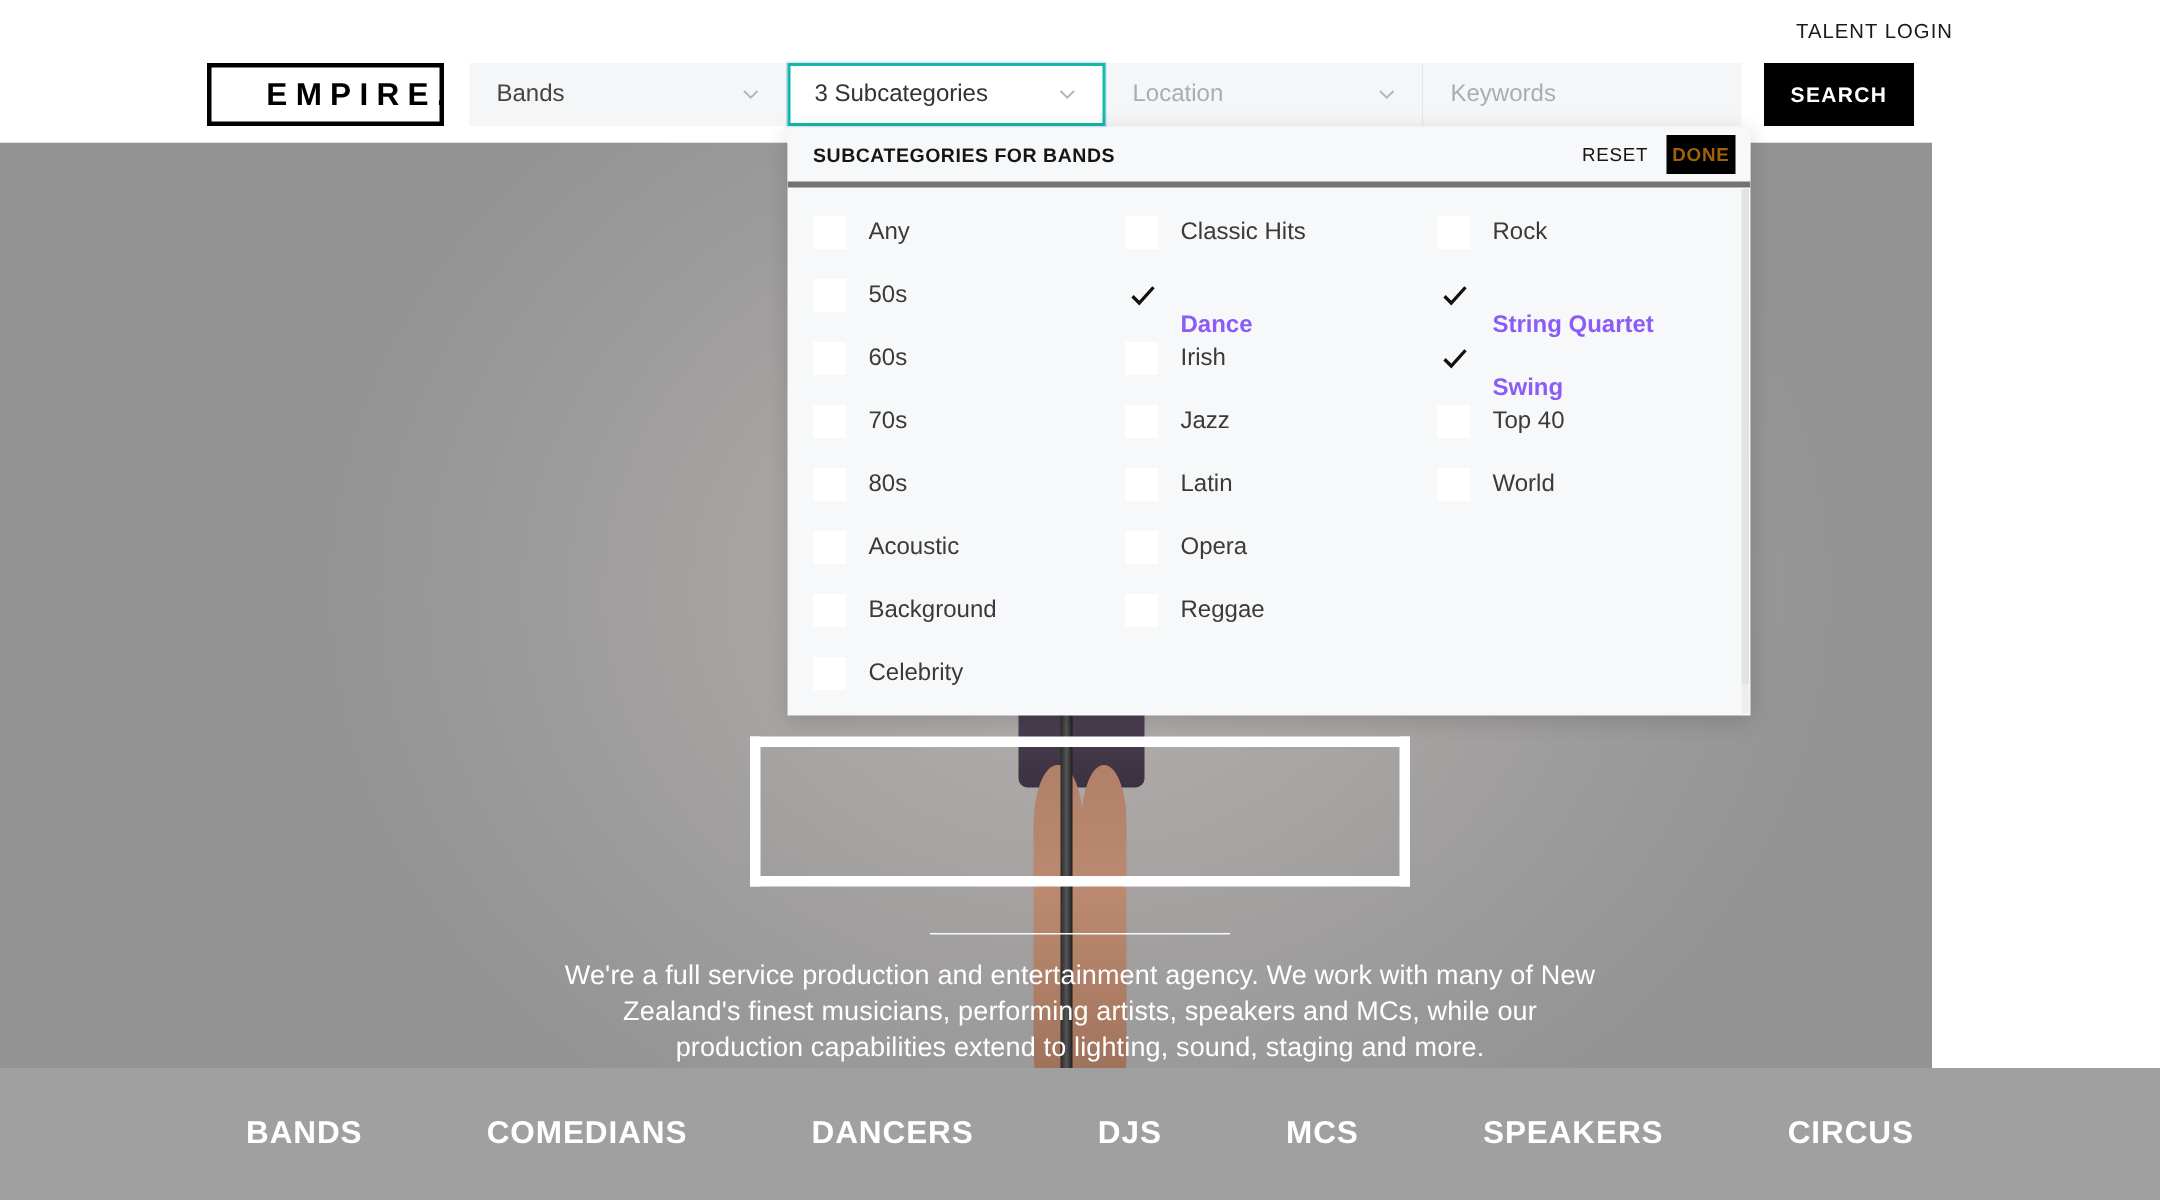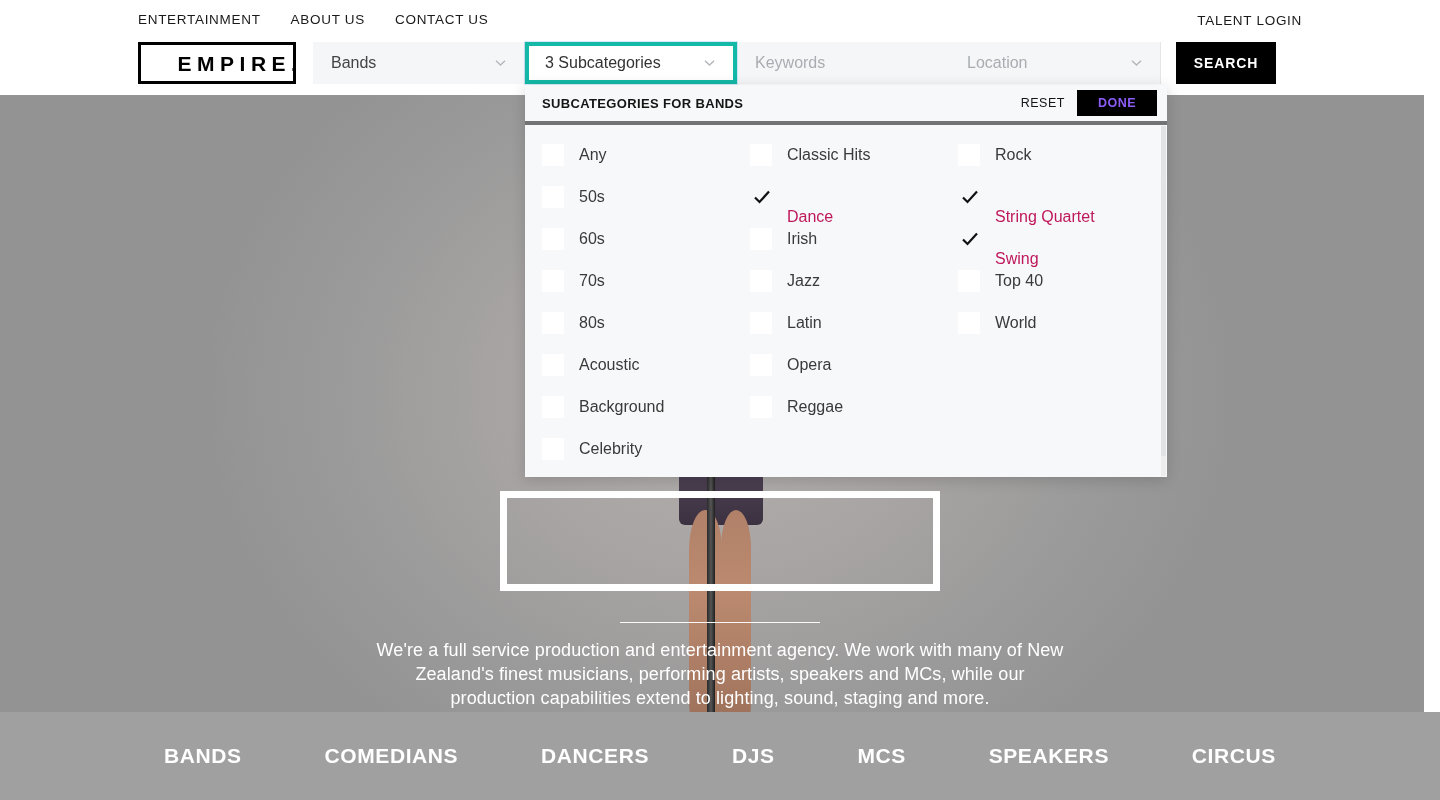--- a/index.html
+++ b/index.html
@@ -53,21 +53,21 @@
   .field-label {
     font-size: 16px; color: #444; padding-left: 18px; white-space: nowrap;
   }
   .field-label.placeholder { color: #a9adb2; }
   .field.w-cat  { width: 212px; }
   .field.w-sub  { width: 212px; }
   .field.w-loc  { width: 212px; }
   .field.w-key  { width: 212px; border-right: none; }
   .field.active {
     background: #ffffff;
-    border: 4px solid #14b8a6;
+    border: 2px solid #14b8a6;
     box-shadow: 0 0 0 1px rgba(91,176,245,0.25);
     z-index: 45;
   }
   .field.active .field-label { color: #333; padding-left: 16px; }
   .chev {
     position: absolute; right: 18px; top: 50%; transform: translateY(-50%);
     width: 11px; height: 11px; pointer-events: none;
   }
   .chev svg { display: block; }
   .search-btn {
@@ -94,22 +94,22 @@
     font-size: 13px; font-weight: 700; letter-spacing: 0.35px; color: #151515;
     text-transform: uppercase;
   }
   .panel-actions { margin-left: auto; display: flex; align-items: center; gap: 12px; }
   .reset-btn {
     background: none; border: none; font-size: 12.5px; font-weight: 400;
     letter-spacing: 0.5px; color: #151515; cursor: pointer;
     font-family: "Liberation Sans", sans-serif; padding: 0;
   }
   .done-btn {
-    background: #000; color: #8b5cf6; border: none; font-size: 12.5px;
-    font-weight: 700; letter-spacing: 0.5px; padding: 6px 21px;
+    background: #000; color: #a16207; border: none; font-size: 12.5px;
+    font-weight: 700; letter-spacing: 0.5px; padding: 6px 4px;
     cursor: pointer; font-family: "Liberation Sans", sans-serif; text-align: center;
   }
 
   .panel-body {
     padding: 9px 0 0 0; height: 351px;
     display: flex;
   }
   .col { width: 208px; padding-left: 17px; }
   .opt {
     display: flex; align-items: center; height: 42px; cursor: pointer;
@@ -120,34 +120,34 @@
   }
   .opt.checked .cbx { background: transparent; border-color: transparent; }
   .cbx .tick {
     position: absolute; left: 1px; top: 0px; display: none;
     width: 20px; height: 20px;
   }
   .opt.checked .cbx .tick { display: block; }
   .opt-label {
     font-size: 16px; color: #3a3a3a; margin-left: 15px; white-space: nowrap;
   }
-  .opt.checked .opt-label { font-weight: 400; color: #be185d; margin-top: 40px; }
+  .opt.checked .opt-label { font-weight: 700; color: #8b5cf6; margin-top: 40px; }
 
   .panel-scroll {
     position: absolute; right: 1px; top: 41px; width: 5px; height: 350px;
     background: #ededee;
   }
   .panel-scroll .thumb {
     position: absolute; left: 0; top: 0; width: 5px; height: 330px;
     background: #e2e3e4;
   }
 
   
   .hero {
-    position: absolute; left: 0; top: 95px; width: 1424px; height: 617px;
+    position: absolute; left: 0; top: 95px; width: 1288px; height: 617px;
     background: #a0a0a0; overflow: hidden;
   }
   .hero-photo {
     position: absolute; left: 0; top: 0; width: 1440px; height: 617px;
     background:
       radial-gradient(ellipse 520px 430px at 720px 300px, #b4b0ae 0%, #a6a3a2 45%, #9a9a9a 75%, #939393 100%);
   }
   
   .legs {
     position: absolute; left: 655px; top: 250px; width: 130px; height: 440px;
@@ -228,25 +228,20 @@
       <a href="#">COMEDIANS</a>
       <a href="#">DANCERS</a>
       <a href="#">DJS</a>
       <a href="#">MCS</a>
       <a href="#">SPEAKERS</a>
       <a href="#">CIRCUS</a>
     </div>
   </nav>
 
   <header class="header">
-    <nav class="topnav">
-      <a href="#">ENTERTAINMENT</a>
-      <a href="#">ABOUT US</a>
-      <a href="#">CONTACT US</a>
-    </nav>
     <a href="#" class="talent-login">TALENT LOGIN</a>
 
     <div class="searchbar">
       <div class="logo">
         <span>EMPIRE.</span>
       </div>
 
       <div class="fields">
 
         <div class="field w-cat">
@@ -260,33 +255,33 @@
 
         <div class="field w-sub active">
           <span class="field-label">3 Subcategories</span>
           <span class="chev">
             <svg width="11" height="11" viewBox="0 0 11 11">
                 <path d="M1 3.2 L5.5 7.6 L10 3.2" fill="none" stroke="#b3b7bb" stroke-width="1.4"></path>
               </svg>
           </span>
         </div>
 
-        <div class="field w-key">
-          <span class="field-label placeholder">Keywords</span>
-        </div>
-
         <div class="field w-loc">
           <span class="field-label placeholder">Location</span>
           <span class="chev">
             <svg width="11" height="11" viewBox="0 0 11 11">
                 <path d="M1 3.2 L5.5 7.6 L10 3.2" fill="none" stroke="#b3b7bb" stroke-width="1.4"></path>
               </svg>
           </span>
         </div>
 
+        <div class="field w-key">
+          <span class="field-label placeholder">Keywords</span>
+        </div>
+
       </div>
 
       <button class="search-btn">SEARCH</button>
     </div>
   </header>
 
   <div class="panel">
     <div class="panel-head">
       <span class="panel-title">SUBCATEGORIES FOR BANDS</span>
       <div class="panel-actions">

